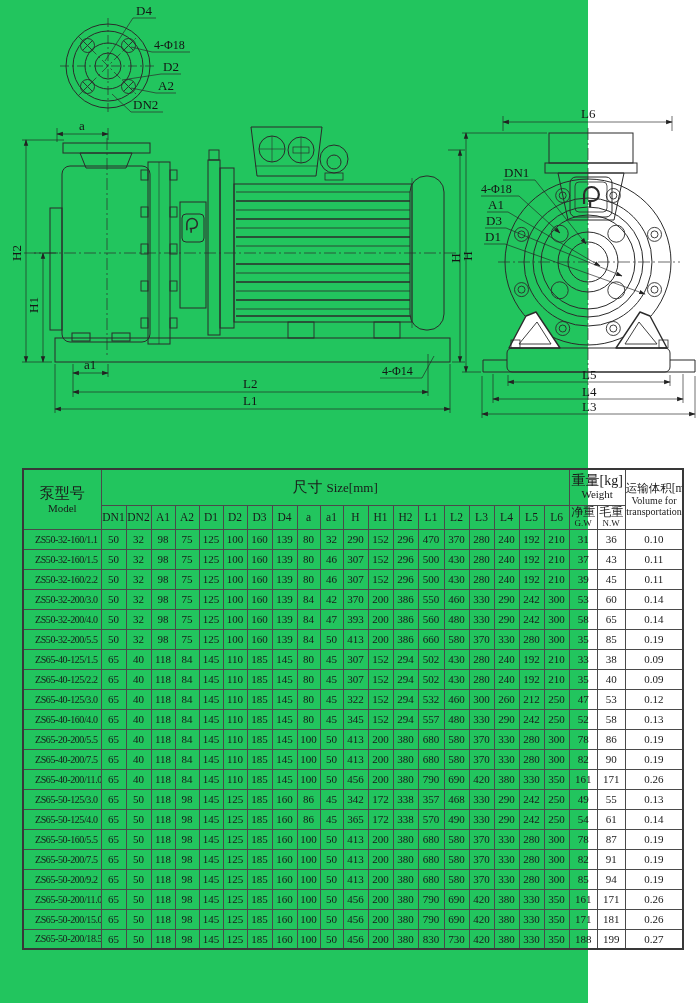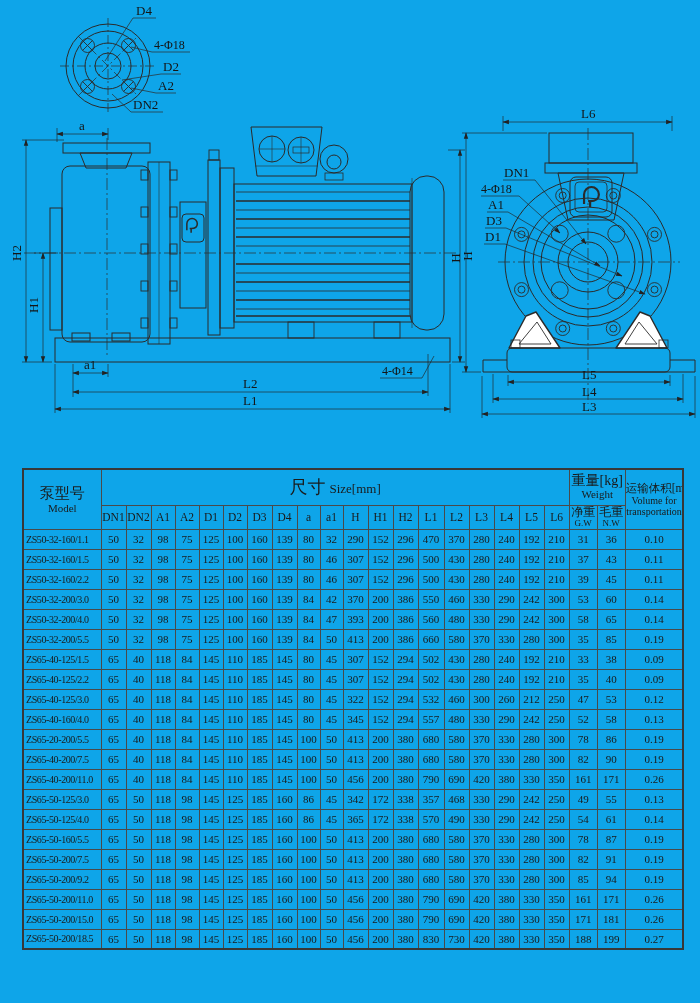--- a/index.html
+++ b/index.html
@@ -1,36 +1,36 @@
 <!DOCTYPE html>
 <html><head>
 <meta charset="utf-8">
 <style>
   *{margin:0;padding:0;box-sizing:border-box}
   html,body{width:700px;background:#fff}
   body{height:1003px;font-family:"Liberation Serif","DejaVu Serif",serif;color:#1a1a1a;overflow:hidden}
-  .page{position:relative;width:700px;height:1003px;background:#0ea5e9}
+  .page{position:relative;width:588px;height:1003px;background:#22c55e}
   svg.drawing{display:block}
   svg.drawing text{font-family:"Liberation Serif","DejaVu Serif",serif;fill:#151515}
   .dim{font-size:13px}
   .dim-sm{font-size:12px}
   .table-wrap{margin:8px 0 0 22px;width:660px}
   table{border-collapse:collapse;table-layout:fixed;width:660px}
   th,td{border:1px solid #4a4a4a;text-align:center;vertical-align:middle;overflow:hidden;white-space:nowrap;font-weight:normal}
   table{border:2px solid #383838}
   tr.group-row th{height:36px}
   tr.cols-row th{height:24px;font-size:11.5px}
   tbody td{height:20px;font-size:11px}
-  td.model-cell{text-align:left;padding-left:2px;font-size:10px;letter-spacing:-0.4px}
+  td.model-cell{text-align:left;padding-left:11px;font-size:10px;letter-spacing:-0.4px}
   .zh-lg{font-size:15px;line-height:17px}
   .zh-md{font-size:14px;line-height:14px}
   .zh-sm{font-size:11.5px;line-height:13px}
   .en-sm{font-size:11px;line-height:12px}
   .en-xs{font-size:10px;line-height:11px}
-  .size-zh{font-size:18px}
+  .size-zh{font-size:15px}
   .size-en{font-size:13px}
   .wt-zh{font-size:12px;line-height:12px}
   .wt-en{font-size:9px;line-height:10px}
 </style>
 </head>
 <body>
 
 <div class="page">
 
 <svg class="drawing" width="700" height="460" viewBox="0 0 700 460">

